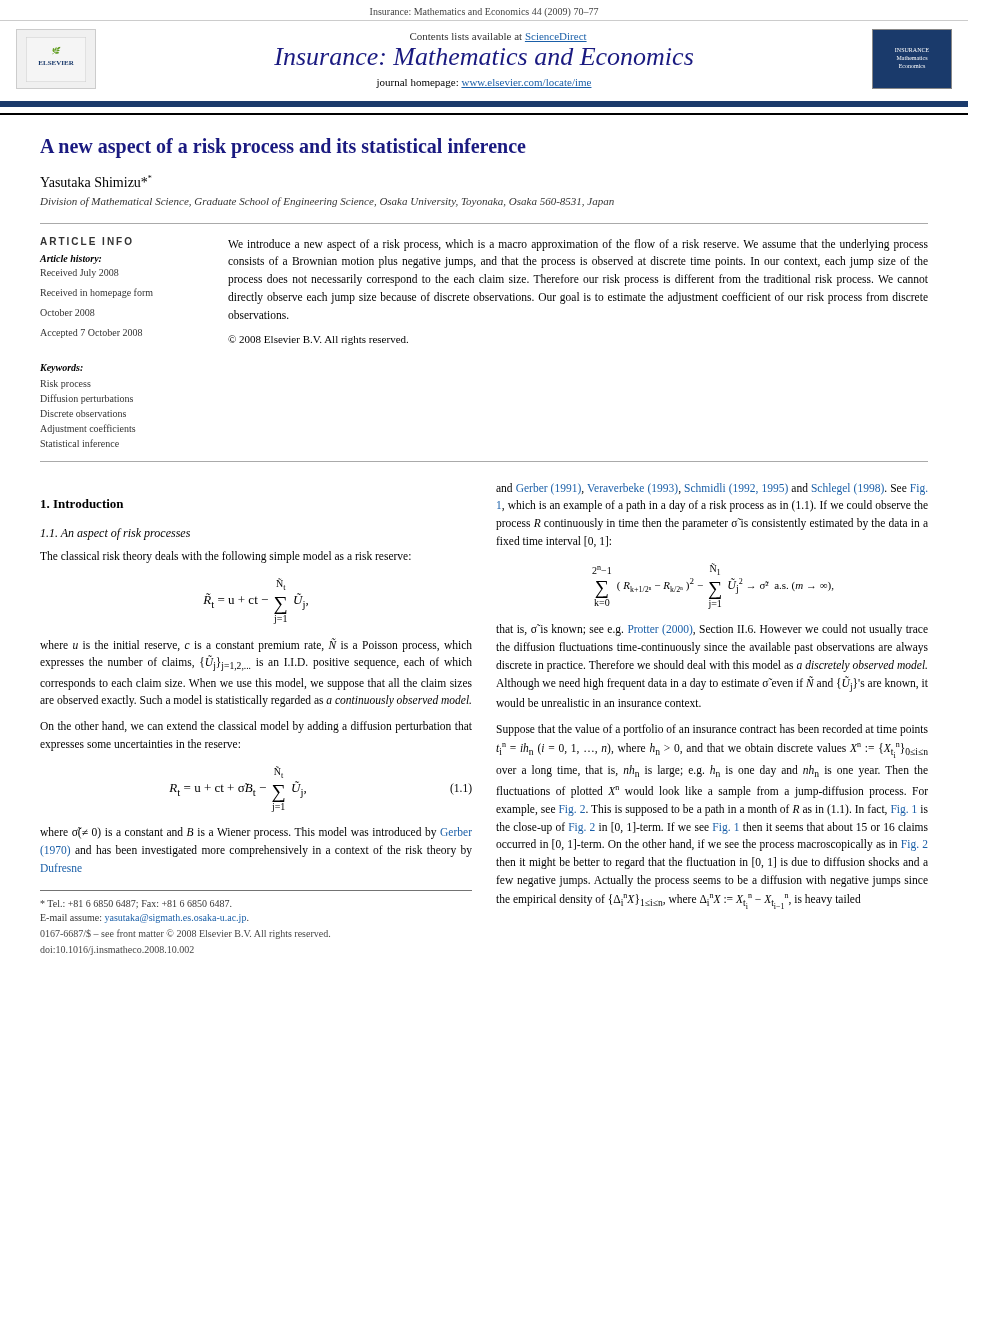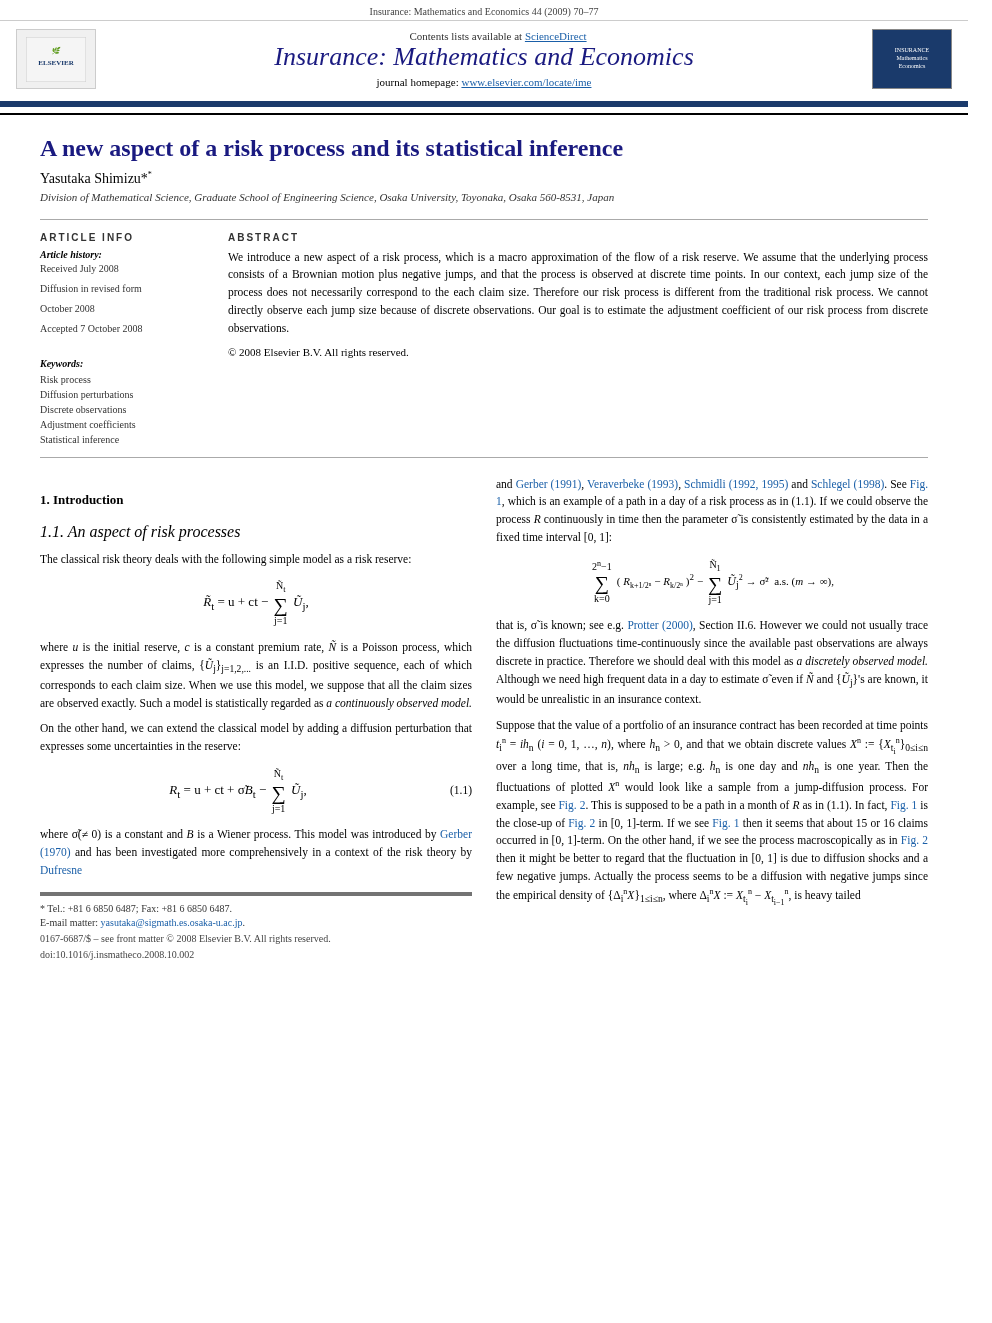--- a/index.html
+++ b/index.html
@@ -89,24 +89,24 @@
     .header-bottom-bar {
       height: 6px;
       background: #1a3a6b;
       margin-top: 4px;
     }
     
     .article-content {
       padding: 20px 40px 20px 40px;
     }
     .article-title {
-      font-size: 24px;
+      font-size: 20px;
       font-weight: bold;
       color: #1a1a80;
-      margin-bottom: 8px;
+      margin-bottom: 16px;
       font-family: "Times New Roman", serif;
     }
     .article-author {
       font-size: 14px;
       margin-bottom: 4px;
     }
     .author-affiliation {
       font-size: 11px;
       font-style: italic;
       color: #333;
@@ -185,21 +185,21 @@
       line-height: 1.55;
       text-align: justify;
     }
     .section-title {
       font-size: 13px;
       font-weight: bold;
       margin-bottom: 6px;
       margin-top: 14px;
     }
     .subsection-title {
-      font-size: 16px;
+      font-size: 12px;
       font-style: italic;
       margin-bottom: 6px;
       margin-top: 10px;
     }
     .body-text {
       font-size: 11.5px;
       line-height: 1.55;
       text-align: justify;
       margin-bottom: 8px;
     }
@@ -219,21 +219,21 @@
       color: #000;
       min-width: 36px;
       text-align: right;
     }
     .eq-content {
       flex: 1;
       text-align: center;
       font-size: 13px;
     }
     .footnote-section {
-      border-top: 4px solid #737373;
+      border-top: 1px solid #737373;
       margin-top: 12px;
       padding-top: 6px;
       font-size: 10px;
       line-height: 1.4;
       color: #333;
     }
     .doi-line {
       font-size: 10px;
       color: #444;
       margin-top: 2px;
@@ -293,35 +293,34 @@
 
     <div class="author-affiliation">Division of Mathematical Science, Graduate School of Engineering Science, Osaka University, Toyonaka, Osaka 560-8531, Japan</div>
 
     <hr class="article-divider">
 
     <div class="two-col">
       <div class="col-left">
         <div class="section-header">ARTICLE INFO</div>
         <div class="article-info-label">Article history:</div>
         <div class="article-info-text">Received July 2008</div>
-        <div class="article-info-text">Diffusion in revised form</div>
+        <div class="article-info-text">Received in homepage form</div>
         <div class="article-info-text">October 2008</div>
         <div class="article-info-text">Accepted 7 October 2008</div>
         <br>
         <div class="keywords-label">Keywords:</div>
         <div class="keywords-list">
           <div>Risk process</div>
           <div>Diffusion perturbations</div>
           <div>Discrete observations</div>
           <div>Adjustment coefficients</div>
           <div>Statistical inference</div>
         </div>
       </div>
       <div class="col-right">
-        <div class="section-header">ABSTRACT</div>
         <div class="abstract-text">We introduce a new aspect of a risk process, which is a macro approximation of the flow of a risk reserve. We assume that the underlying process consists of a Brownian motion plus negative jumps, and that the process is observed at discrete time points. In our context, each jump size of the process does not necessarily correspond to the each claim size. Therefore our risk process is different from the traditional risk process. We cannot directly observe each jump size because of discrete observations. Our goal is to estimate the adjustment coefficient of our risk process from discrete observations.</div>
         <div class="copyright-line">© 2008 Elsevier B.V. All rights reserved.</div>
       </div>
     </div>
 
     <hr class="article-divider">
 
     <div class="body-two-col">
 
       <div class="body-col">
@@ -355,21 +354,21 @@
             <span style="font-style:italic;">Ũ</span><sub>j</sub>,
           </div>
           <div class="eq-number">(1.1)</div>
         </div>
 
         <div class="body-text">where σ̃(≠ 0) is a constant and <span style="font-style:italic;">B</span> is a Wiener process. This model was introduced by <a class="blue-link">Gerber (1970)</a> and has been investigated more comprehensively in a context of the risk theory by <a class="blue-link">Dufresne</a></div>
 
         <div class="footnote-section">
           <div>* Tel.: +81 6 6850 6487; Fax: +81 6 6850 6487.</div>
           <div>
-            <span>E-mail matter: </span>
+            <span>E-mail assume: </span>
             <a class="blue-link">yasutaka@sigmath.es.osaka-u.ac.jp</a>.
           </div>
           <div class="doi-line">0167-6687/$ – see front matter © 2008 Elsevier B.V. All rights reserved.</div>
           <div class="doi-line">doi:10.1016/j.insmatheco.2008.10.002</div>
         </div>
       </div>
 
       <div class="body-col">
 
         <div class="body-text">and <a class="blue-link">Gerber (1991)</a>, <a class="blue-link">Veraverbeke (1993)</a>, <a class="blue-link">Schmidli (1992, 1995)</a> and <a class="blue-link">Schlegel (1998)</a>. See <a class="blue-link">Fig. 1</a>, which is an example of a path in a day of a risk process as in (1.1). If we could observe the process <span style="font-style:italic;">R</span> continuously in time then the parameter σ̃ is consistently estimated by the data in a fixed time interval [0, 1]:</div>

